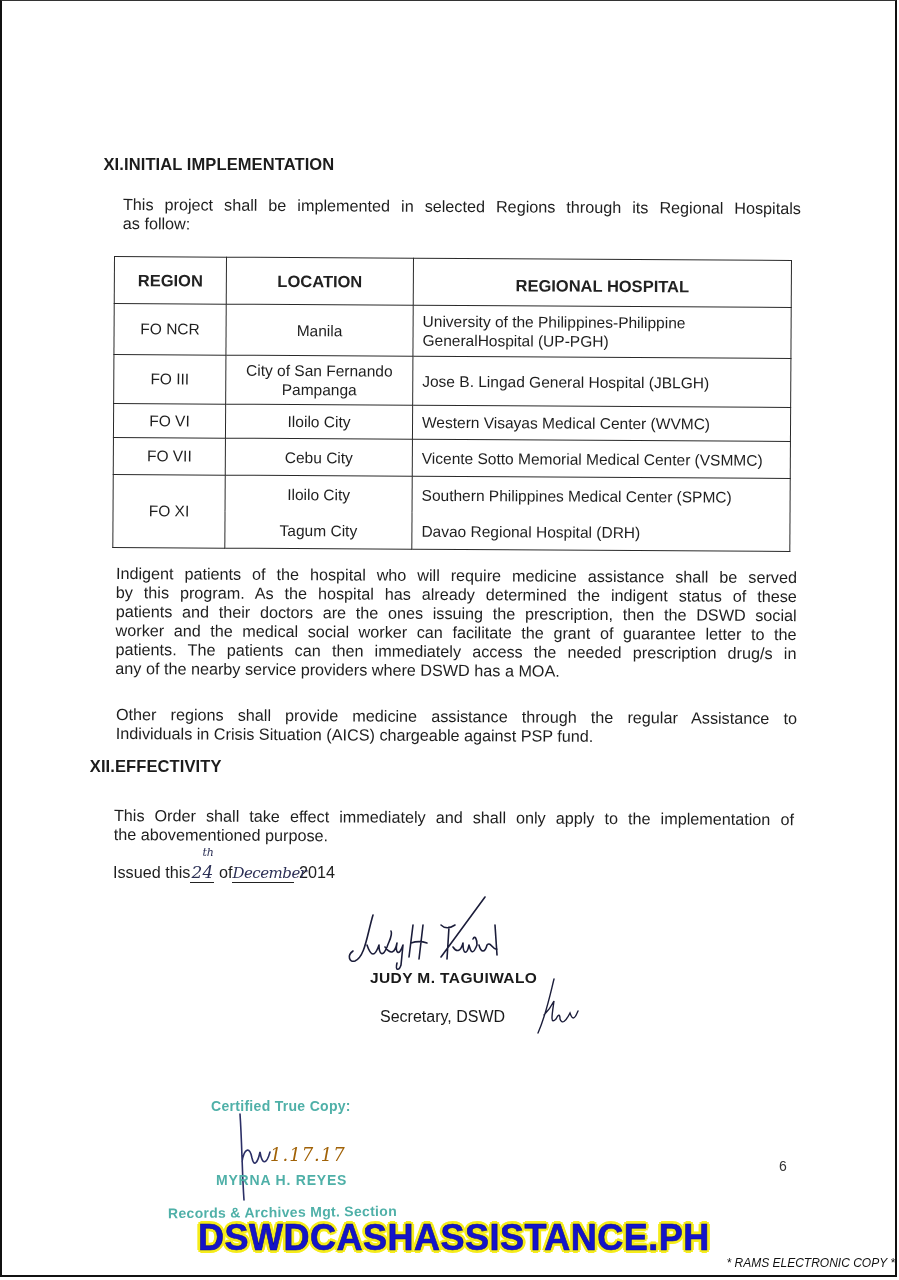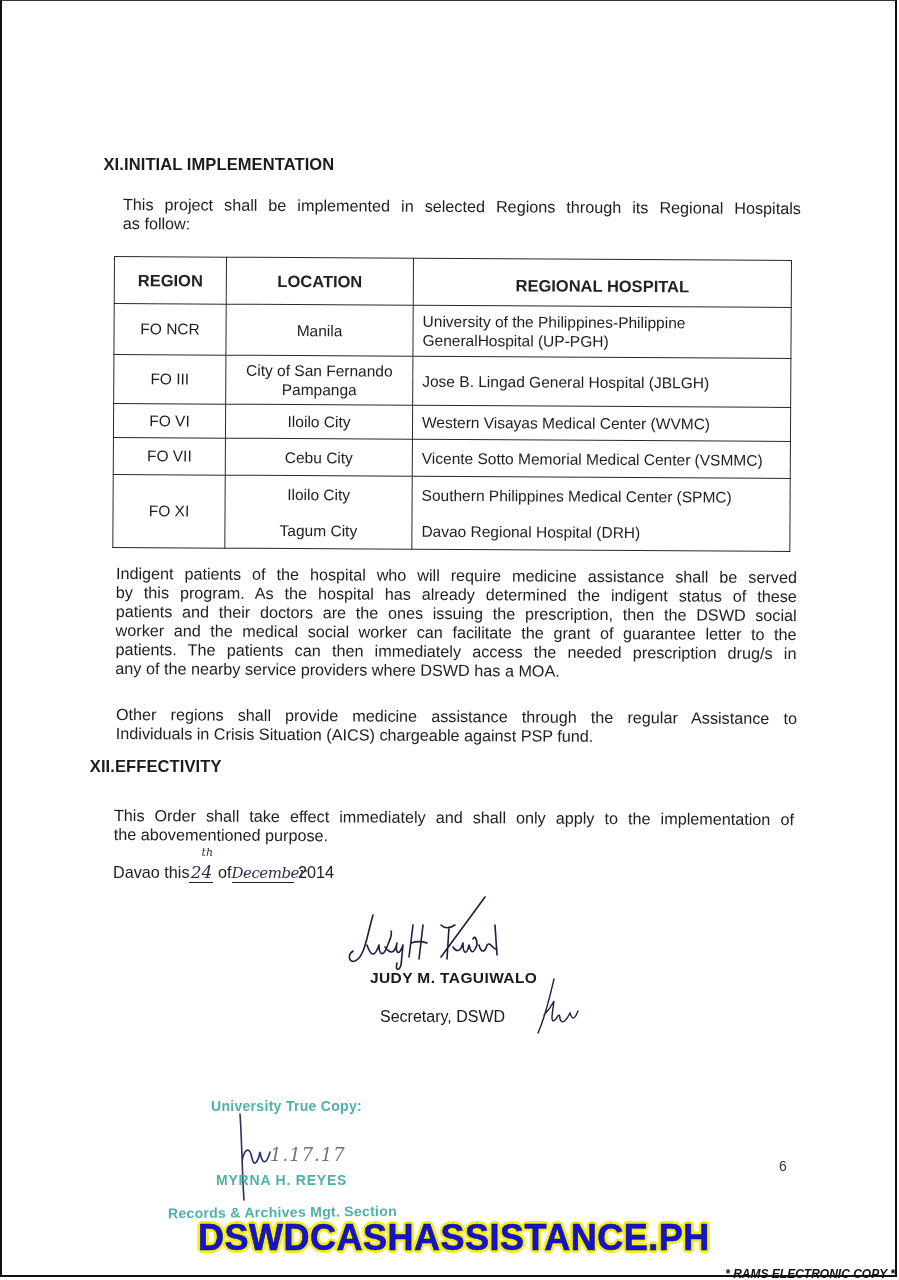--- a/index.html
+++ b/index.html
@@ -143,21 +143,21 @@
     #stamp-title { left: 211px; top: 1098px; font-size: 14px; letter-spacing: 0.3px; }
     #stamp-name { left: 216px; top: 1172px; font-size: 14px; letter-spacing: 0.8px; }
     #stamp-section { left: 168px; top: 1204px; font-size: 14px; letter-spacing: 0.3px; transform: rotate(-0.6deg); }
     #sig-cert { left: 230px; top: 1112px; }
     .cert-date {
       position: absolute;
       left: 270px; top: 1144px;
       font-family: "DejaVu Serif", serif;
       font-style: italic;
       font-size: 18px;
-      color: #737373;
+      color: #a16207;
       letter-spacing: 1px;
     }
 
     .page-number {
       position: absolute;
       left: 779px; top: 1158px;
       font-size: 14px;
       color: #333;
     }
 
@@ -174,25 +174,24 @@
         -2px -2px 0 #f5ec1a, 2px -2px 0 #f5ec1a,
         -2px 2px 0 #f5ec1a, 2px 2px 0 #f5ec1a,
         0 -3px 0 #f5ec1a, 0 3px 0 #f5ec1a,
         -3px 0 0 #f5ec1a, 3px 0 0 #f5ec1a;
       padding-left: 7px;
     }
     .rams-label {
       position: absolute;
       right: 4px; top: 1256px;
       font-size: 12px;
-      font-weight: bold;
+      font-weight: normal;
       font-style: italic;
       color: #111;
       white-space: nowrap;
-      margin-top: 11px;
     }
   </style>
 </head>
 <body>
 
 <div class="page-frame"></div>
 
 <div class="section-heading" id="h-xi">
   <span class="num">XI.</span><span>INITIAL IMPLEMENTATION</span>
 </div>
@@ -266,21 +265,21 @@
 <div class="section-heading" id="h-xii">
   <span class="num">XII.</span><span>EFFECTIVITY</span>
 </div>
 
 <div class="para" id="p-effect">
   <div style="text-align-last:justify;">This Order shall take effect immediately and shall only apply to the implementation of</div>
   <div class="last">the abovementioned purpose.</div>
 </div>
 
 <div class="issued">
-  <span>Davao this</span><span class="hand day"><span>24</span><span class="sup">th</span></span>
+  <span>Issued this</span><span class="hand day"><span>24</span><span class="sup">th</span></span>
   <span>of</span><span class="hand month">December</span>
   <span>2014</span>
 </div>
 
 <svg class="sig-scribble" id="sig-main" width="180" height="80" viewBox="0 0 180 80">
   <g fill="none" stroke="#1b1d3a" stroke-width="1.6" stroke-linecap="round" stroke-linejoin="round">
     <path d="M28 20 C 22 40, 20 62, 10 66 C 4 68, 2 60, 8 56"></path>
     <path d="M22 50 C 26 62, 30 62, 34 50 C 34 60, 38 62, 42 52 C 44 46, 48 40, 46 36 M40 52 C 46 60, 50 58, 52 48 C 50 58, 54 62, 58 50 L 56 70 C 54 76, 50 76, 52 68"></path>
     <path d="M68 30 L 64 62 M78 30 L 74 64 M66 48 C 72 46, 76 46, 82 48"></path>
     <path d="M140 2 L 96 62 M96 30 C 100 34, 104 34, 110 30 M104 32 L 102 64 M108 52 C 112 58, 116 56, 118 48 C 118 60, 122 60, 124 50 C 126 58, 128 60, 132 50 C 132 44, 130 40, 128 44 M134 50 C 136 58, 140 58, 142 50 C 146 46, 148 56, 152 54 M150 30 L 152 60"></path>
@@ -289,21 +288,21 @@
 
 <div class="signer-name">JUDY M. TAGUIWALO</div>
 <div class="signer-title">Secretary, DSWD</div>
 
 <svg class="sig-scribble" id="sig-initials" width="60" height="70" viewBox="0 0 60 70">
   <g fill="none" stroke="#1b1d3a" stroke-width="1.4" stroke-linecap="round">
     <path d="M24 4 C 20 20, 16 40, 8 58 M14 40 C 18 36, 22 30, 24 26 C 22 40, 20 50, 26 44 C 28 40, 30 38, 30 44 C 32 50, 36 46, 40 38 C 42 44, 44 46, 48 36"></path>
   </g>
 </svg>
 
-<div class="stamp" id="stamp-title">University True Copy:</div>
+<div class="stamp" id="stamp-title">Certified True Copy:</div>
 
 <svg class="sig-scribble" id="sig-cert" width="50" height="90" viewBox="0 0 50 90">
   <g fill="none" stroke="#2b2f66" stroke-width="1.6" stroke-linecap="round">
     <path d="M10 2 C 12 30, 12 60, 14 88 M12 50 C 14 36, 20 34, 22 46 C 24 56, 28 50, 30 40 C 32 52, 36 54, 40 40"></path>
   </g>
 </svg>
 <div class="cert-date">1.17.17</div>
 
 <div class="stamp" id="stamp-name">MYRNA H. REYES</div>
 <div class="stamp" id="stamp-section">Records &amp; Archives Mgt. Section</div>

